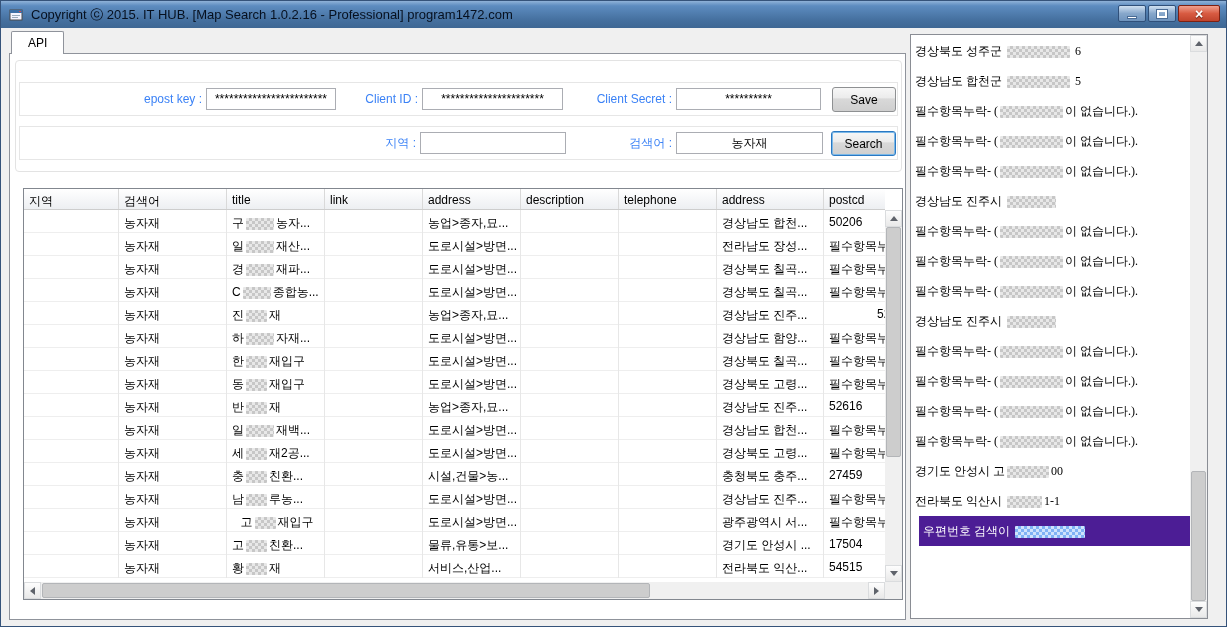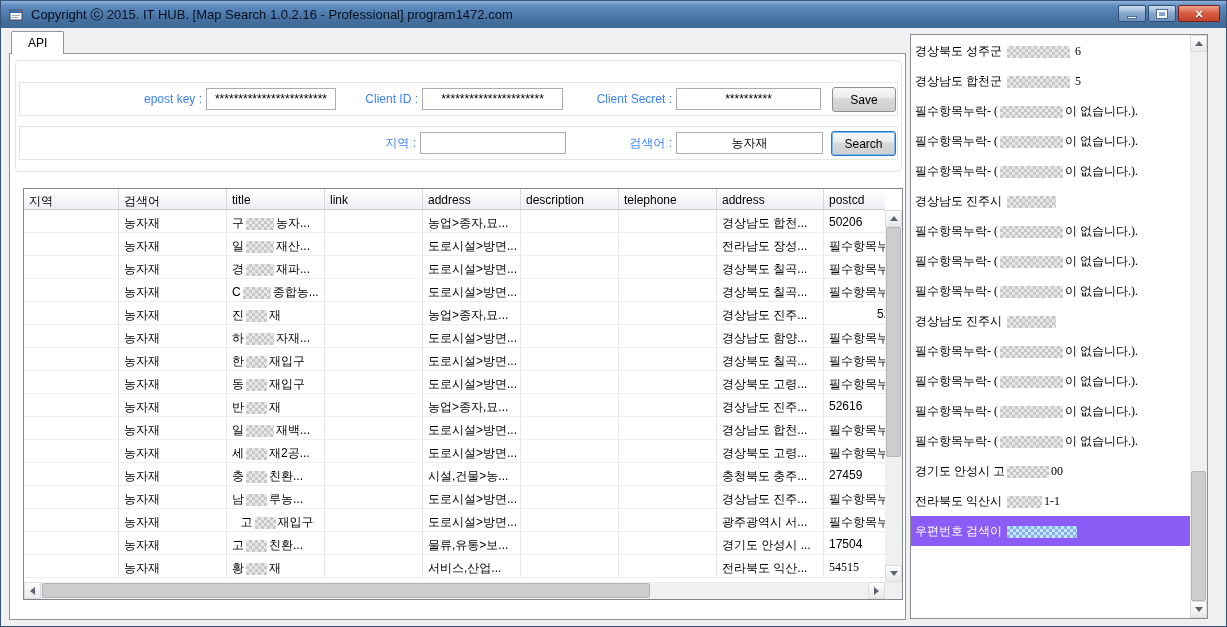--- a/index.html
+++ b/index.html
@@ -84,21 +84,21 @@
   .grid .thumb-v{ top:17px; height:230px; }
   .thumb-h{ position:absolute; top:1px; bottom:1px; left:18px; width:608px;
             background:#cdcdcd; border:1px solid #b3b5b8; border-radius:2px; }
 
   
   .loglist-wrap{ position:absolute; left:909px; top:33px; width:298px; height:585px;
                  background:#fff; border:1px solid #8a8d94; }
   .loglist{ position:absolute; left:0; top:1px; right:17px; bottom:0; overflow:hidden; }
   .log-item{ height:30px; line-height:30px; padding-left:4px; font-size:12px;
              white-space:nowrap; overflow:hidden; color:#000;font-family:Liberation Serif, serif; }
-  .log-item.selected{ background:#8b5cf6; color:#fff; }
+  .log-item.selected{ background:#4c1d95; color:#fff;margin-left:8px; }
   .log-scroll{ top:0; bottom:0; right:0; }
   .log-scroll .thumb-v{ bottom:17px; height:130px; }
 
   
   .mosaic{ display:inline-block; height:12px; vertical-align:middle; margin:0 2px;
            background:repeating-conic-gradient(#c7c7c7 0% 25%, #e8e8e8 0% 50%) 0 0/6px 6px;
            border-radius:1px; }
   .log-item.selected .mosaic{
            background:repeating-conic-gradient(#7fb3f5 0% 25%, #cfe3fc 0% 50%) 0 0/6px 6px; }
 </style>
@@ -335,21 +335,21 @@
           </div>
           <div class="grid-row">
             <div class="cell" style="width: 95px;"></div>
             <div class="cell" style="width: 108px;">농자재</div>
             <div class="cell" style="width: 98px;">황<span class="mosaic" style="width: 21px;"></span>재</div>
             <div class="cell" style="width: 98px;"></div>
             <div class="cell" style="width: 98px;">서비스,산업...</div>
             <div class="cell" style="width: 98px;"></div>
             <div class="cell" style="width: 98px;"></div>
             <div class="cell" style="width: 107px;">전라북도 익산...</div>
-            <div class="cell" style="width: 63px; font-family: Liberation Serif, serif;">54515</div>
+            <div class="cell" style="width: 63px;">54515</div>
           </div>
         </div>
 
       <div class="vscroll">
         <div class="sbtn top">
             <i class="arr up"></i>
           </div>
         <div class="thumb-v"></div>
         <div class="sbtn bottom">
             <i class="arr down"></i>

